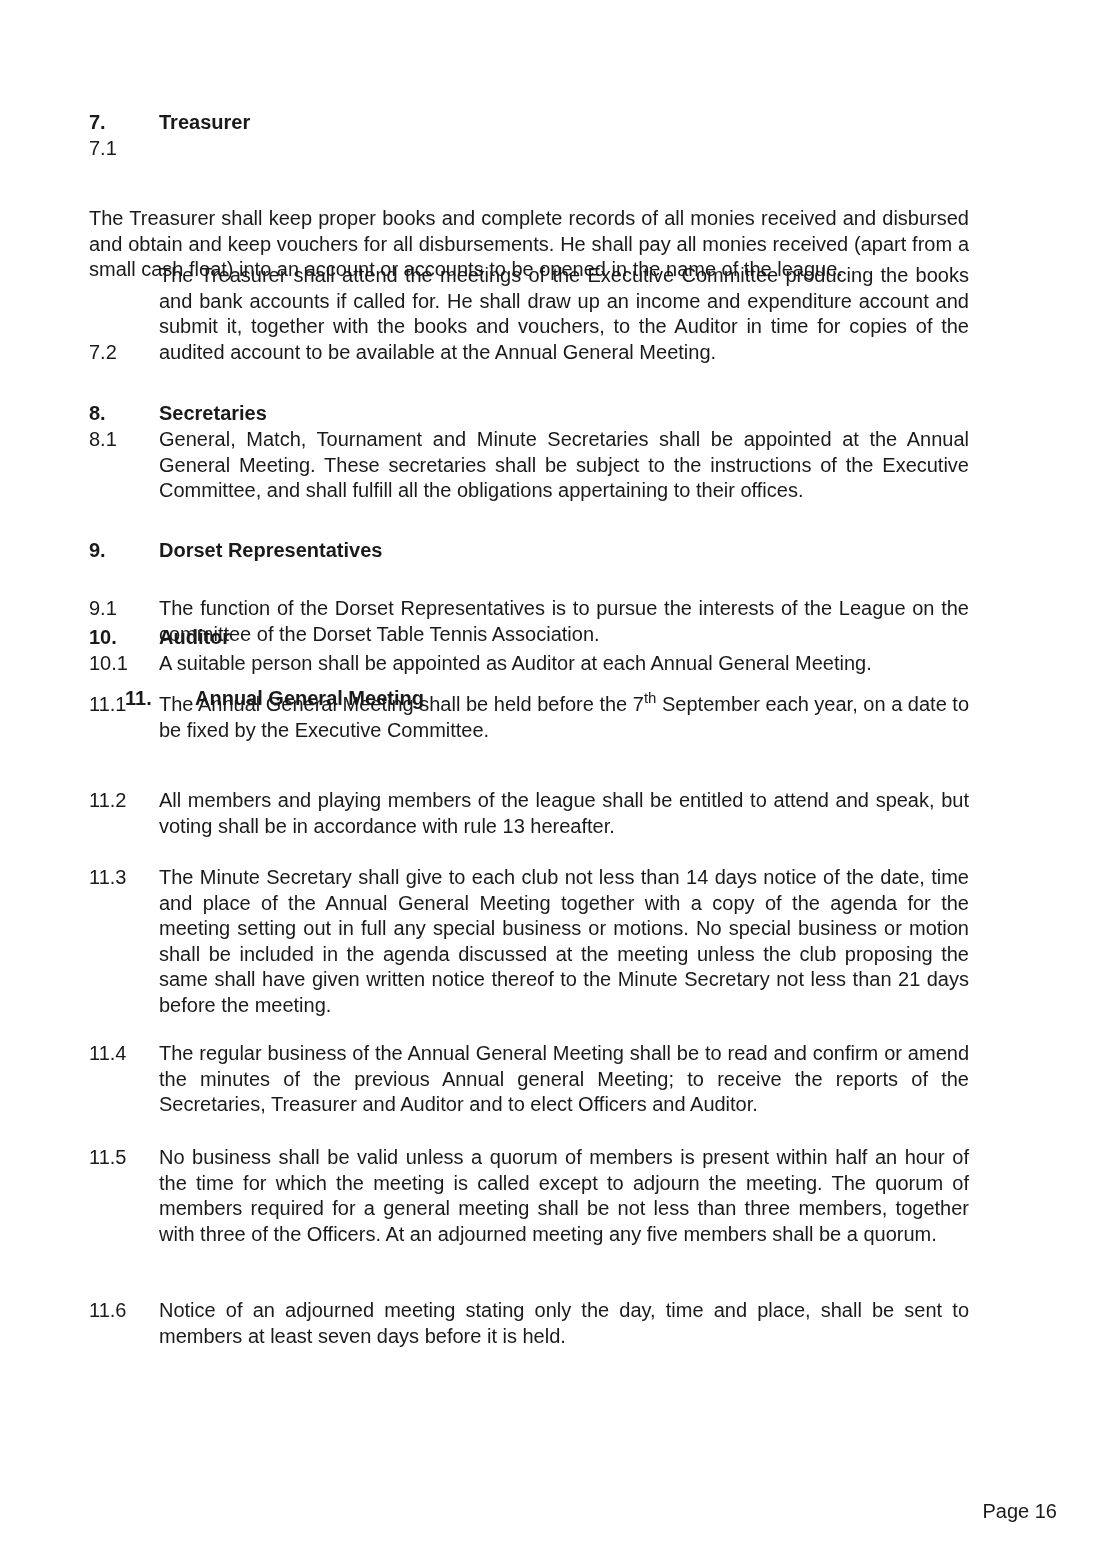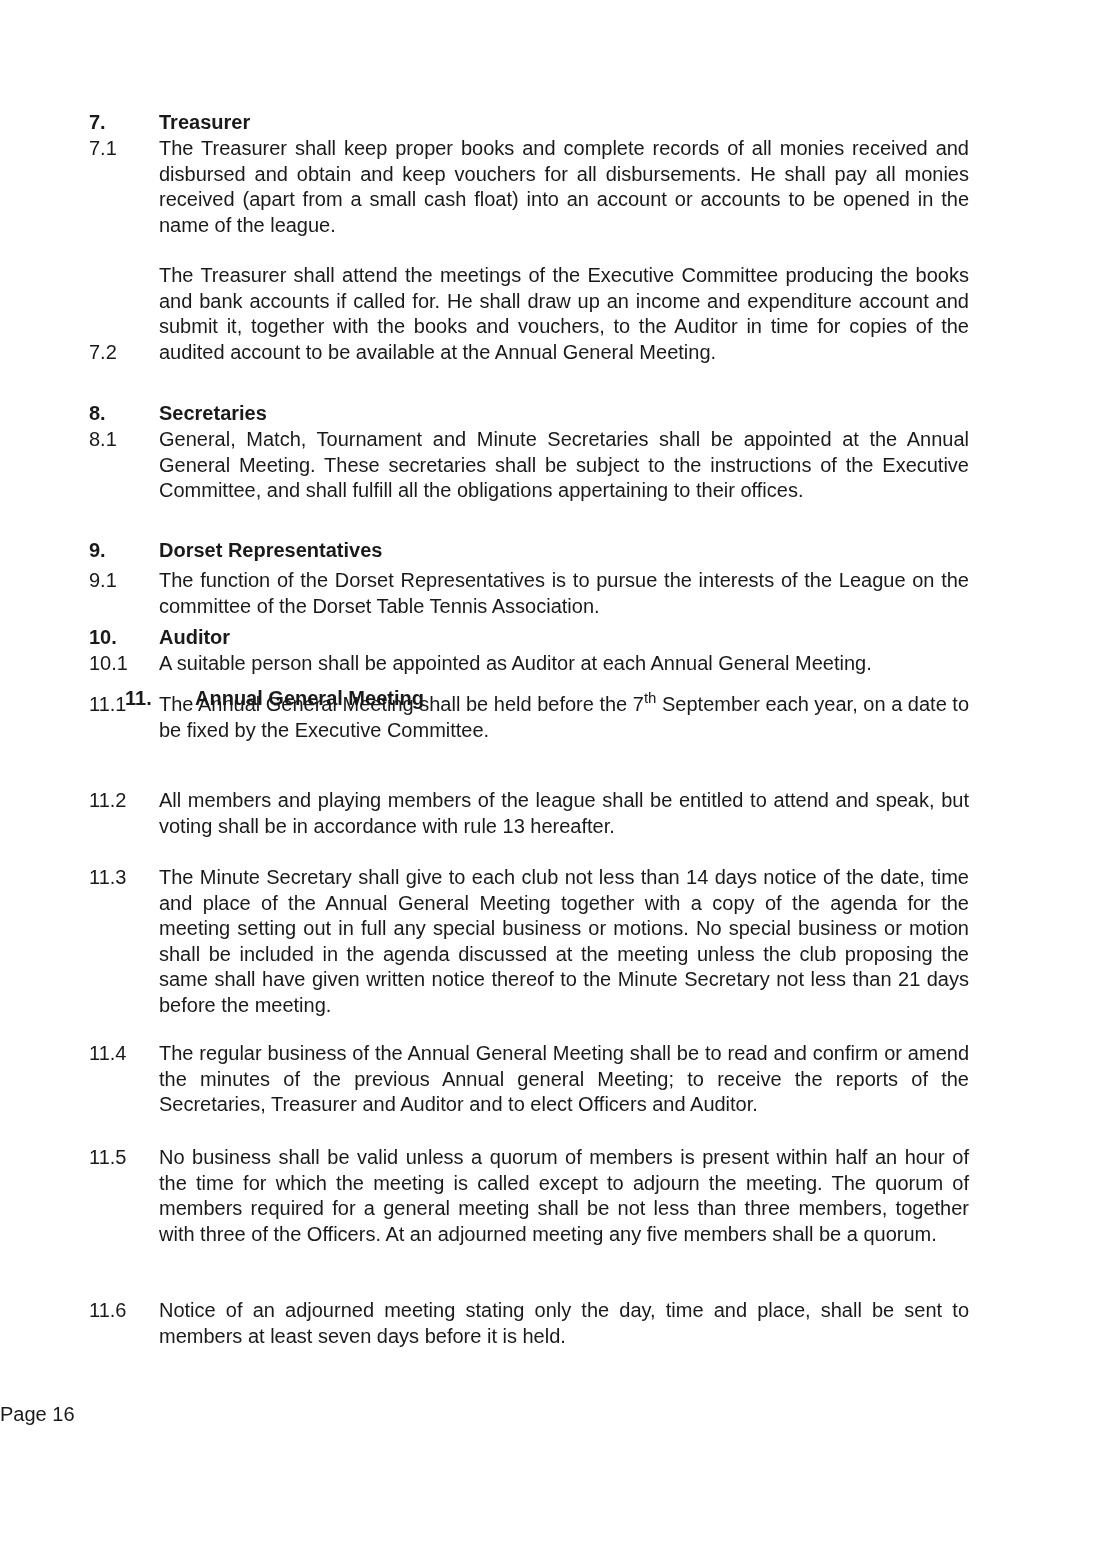--- a/index.html
+++ b/index.html
@@ -46,36 +46,36 @@
       text-align: justify;
       text-align-last: left;
     }
     sup {
       font-size: 15px;
       line-height: 0;
       vertical-align: 8px;
     }
     .footer {
       position: absolute;
-      top: 1402px;
+      top: 1499px;
       left: 0;
       width: 1057px;
-      text-align: left;
+      text-align: right;
     }
   </style>
 </head>
 <body>
 
 <div class="page">
 
   <div class="heading" style="top:110px;">
     <span class="num">7.</span>
     <span>Treasurer</span>
   </div>
-  <div class="clause" style="top:136px;">
+  <div class="clause" style="top:136px;flex-direction:column;">
     <span class="num">7.1</span>
     <span class="text">The Treasurer shall keep proper books and complete records of all monies received and disbursed and obtain and keep vouchers for all disbursements. He shall pay all monies received (apart from a small cash float) into an account or accounts to be opened in the name of the league.</span>
   </div>
   <div class="clause" style="top:263px;align-items:flex-end;">
     <span class="num">7.2</span>
     <span class="text">The Treasurer shall attend the meetings of the Executive Committee producing the books and bank accounts if called for. He shall draw up an income and expenditure account and submit it, together with the books and vouchers, to the Auditor in time for copies of the audited account to be available at the Annual General Meeting.</span>
   </div>
 
   <div class="heading" style="top:401px;">
     <span class="num">8.</span>
@@ -83,21 +83,21 @@
   </div>
   <div class="clause" style="top:427px;">
     <span class="num">8.1</span>
     <span class="text">General, Match, Tournament and Minute Secretaries shall be appointed at the Annual General Meeting. These secretaries shall be subject to the instructions of the Executive Committee, and shall fulfill all the obligations appertaining to their offices.</span>
   </div>
 
   <div class="heading" style="top:538px;">
     <span class="num">9.</span>
     <span>Dorset Representatives</span>
   </div>
-  <div class="clause" style="top:568px;">
+  <div class="clause" style="top:596px;">
     <span class="num">9.1</span>
     <span class="text">The function of the Dorset Representatives is to pursue the interests of the League on the committee of the Dorset Table Tennis Association.</span>
   </div>
 
   <div class="heading" style="top:625px;">
     <span class="num">10.</span>
     <span>Auditor</span>
   </div>
   <div class="clause" style="top:651px;">
     <span class="num">10.1</span>

